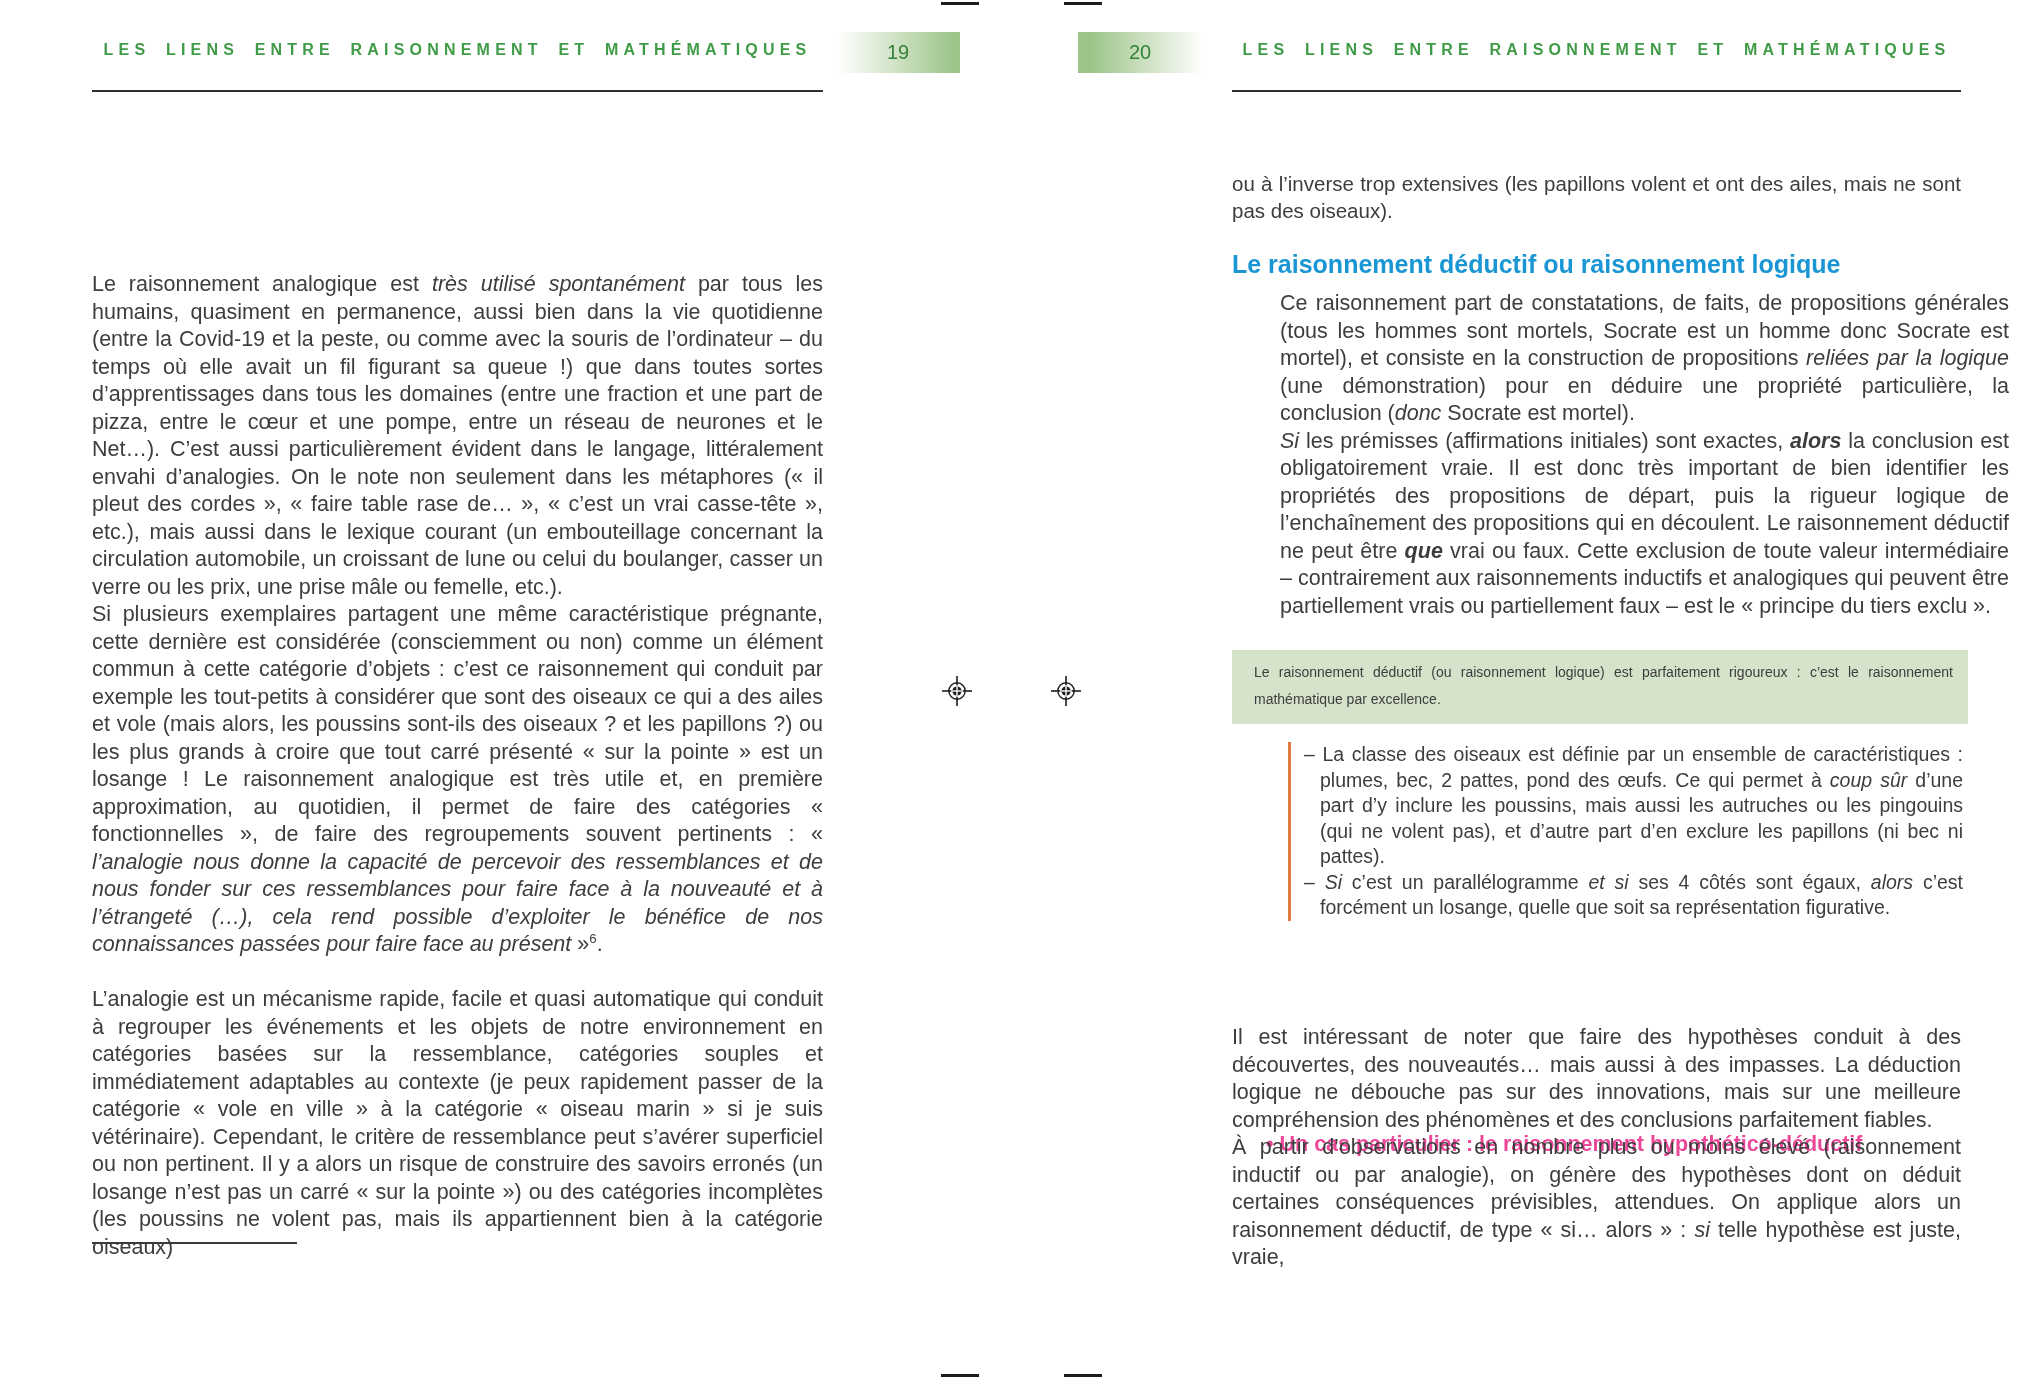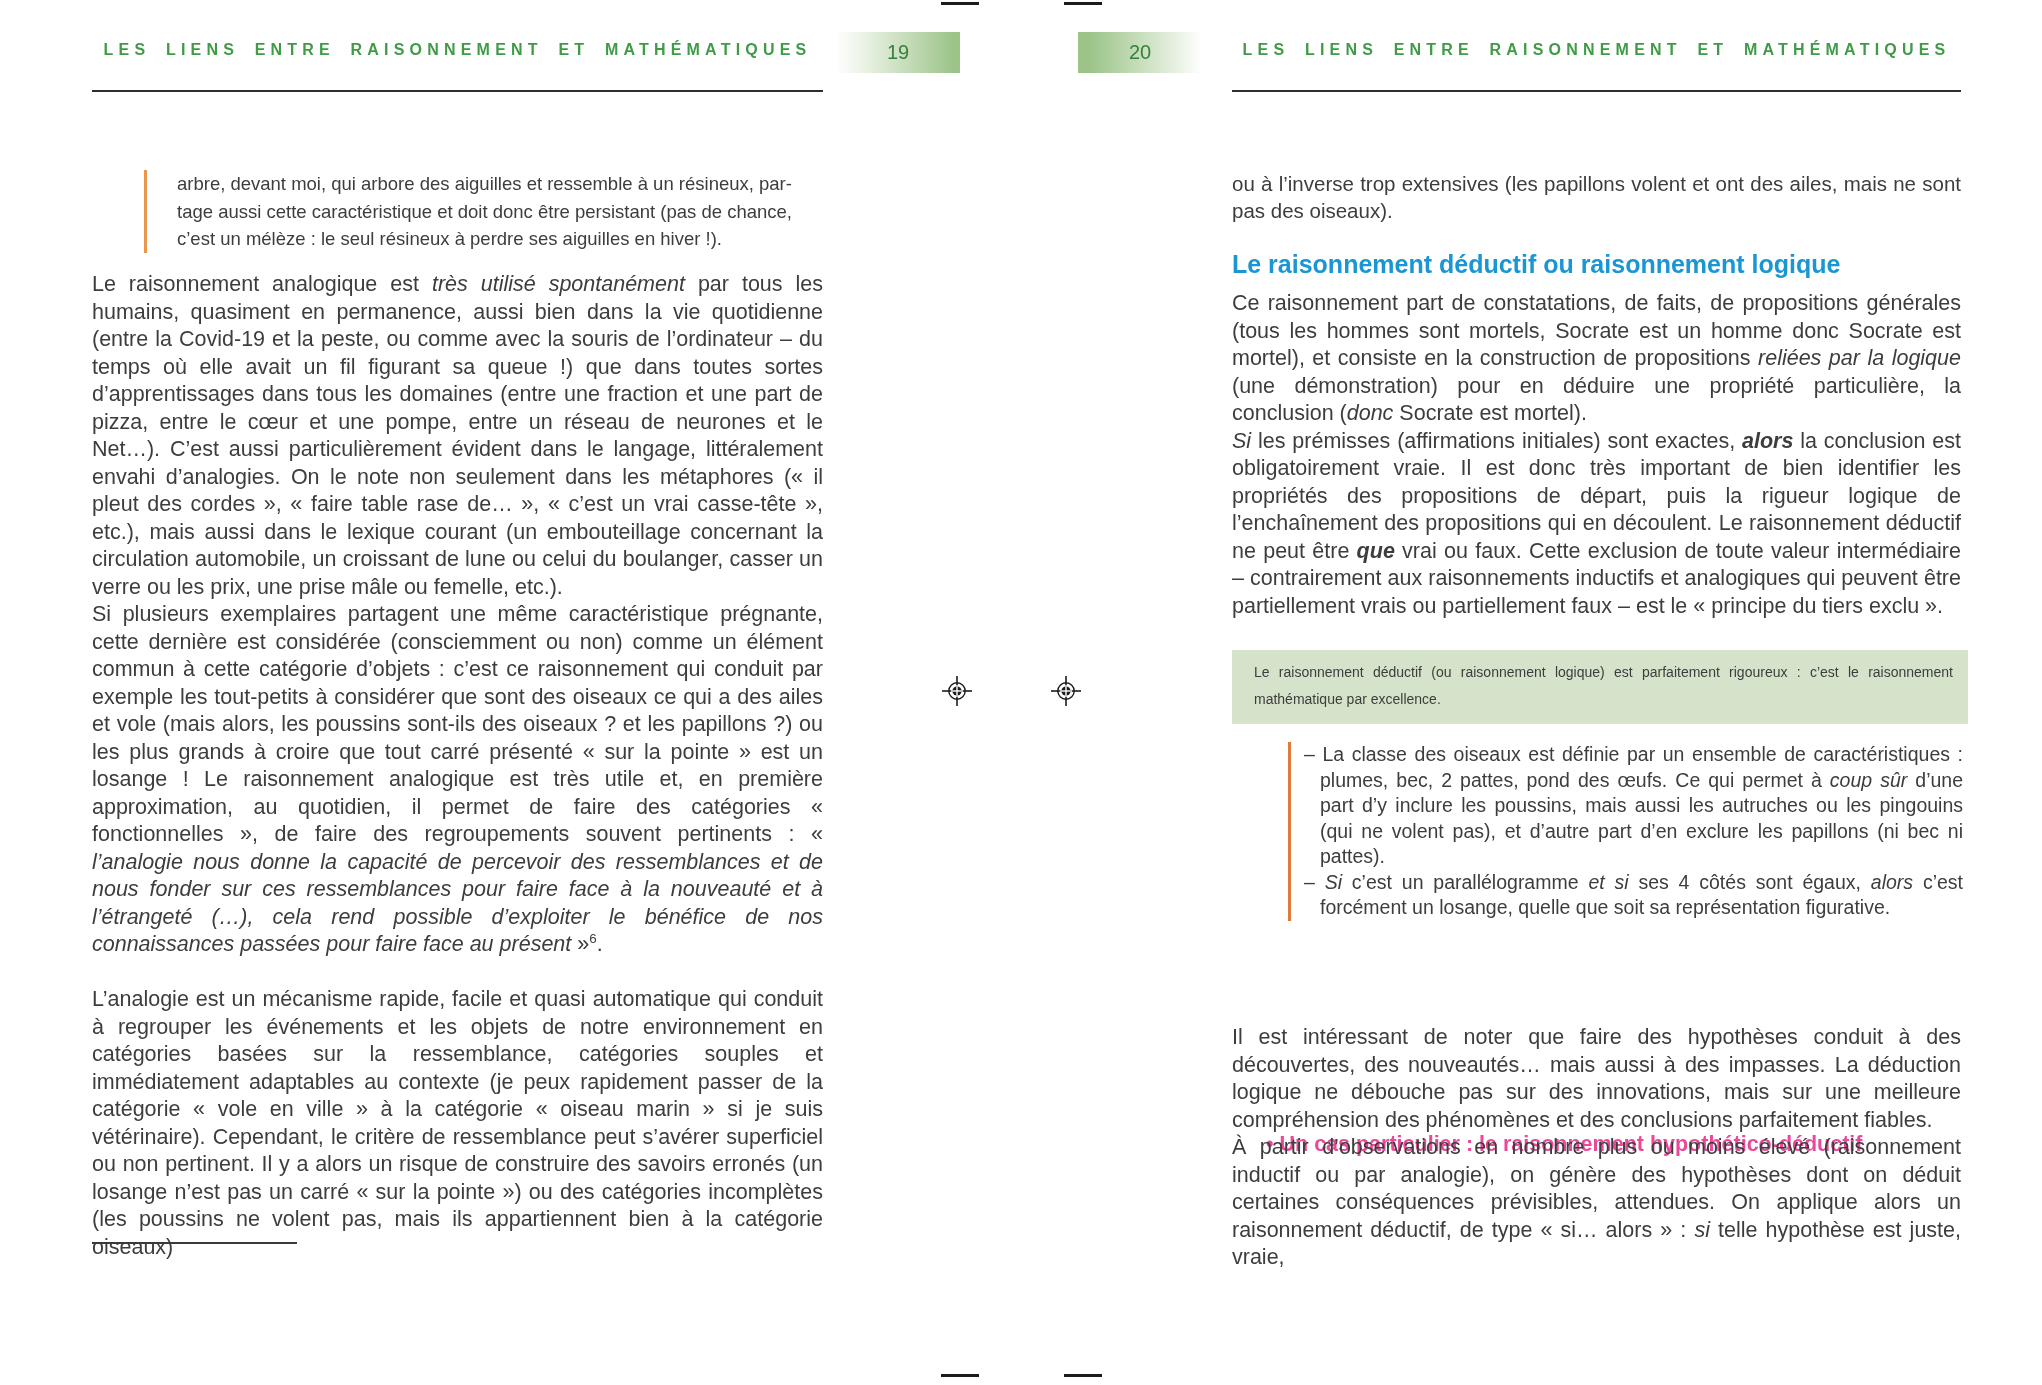--- a/index.html
+++ b/index.html
@@ -98,44 +98,41 @@
     <circle cx="15" cy="15" r="8.2" fill="none" stroke="#1c1c1c" stroke-width="1.4"></circle>
     <circle cx="15" cy="15" r="4.6" fill="#1c1c1c"></circle>
     <line x1="15" y1="9" x2="15" y2="21" stroke="#ffffff" stroke-width="1.4"></line>
     <line x1="9" y1="15" x2="21" y2="15" stroke="#ffffff" stroke-width="1.4"></line>
   </svg>
 
   <div class="runhead" style="left:92px;">LES LIENS ENTRE RAISONNEMENT ET MATHÉMATIQUES</div>
   <div class="badge left" style="left:836px;">19</div>
   <div class="headrule" style="left:92px;"></div>
 
-  <div class="pullquote">
-    <span>arbre, devant moi, qui arbore des aiguilles et ressemble à un résineux, par-<br>tage aussi cette caractéristique et doit donc être persistant (pas de chance,<br>c’est un mélèze : le seul résineux à perdre ses aiguilles en hiver !).</span>
-  </div>
 
   <div class="abs body-txt col-left" style="top:271px;">
     <p><span>Le raisonnement analogique est </span><span class="it">très utilisé spontanément</span><span> par tous les humains, quasiment en permanence, aussi bien dans la vie quotidienne (entre la Covid-19 et la peste, ou comme avec la souris de l’ordinateur – du temps où elle avait un fil figurant sa queue !) que dans toutes sortes d’apprentissages dans tous les domaines (entre une fraction et une part de pizza, entre le cœur et une pompe, entre un réseau de neurones et le Net…). C’est aussi particulièrement évident dans le langage, littéralement envahi d’analogies. On le note non seulement dans les métaphores (« il pleut des cordes », « faire table rase de… », « c’est un vrai casse-tête », etc.), mais aussi dans le lexique courant (un embouteillage concernant la circulation automobile, un croissant de lune ou celui du boulanger, casser un verre ou les prix, une prise mâle ou femelle, etc.).</span></p>
     <p><span>Si plusieurs exemplaires partagent une même caractéristique prégnante, cette dernière est considérée (consciemment ou non) comme un élément commun à cette catégorie d’objets : c’est ce raisonnement qui conduit par exemple les tout-petits à considérer que sont des oiseaux ce qui a des ailes et vole (mais alors, les poussins sont-ils des oiseaux ? et les papillons ?) ou les plus grands à croire que tout carré présenté « sur la pointe » est un losange ! Le raisonnement analogique est très utile et, en première approximation, au quotidien, il permet de faire des catégories « fonctionnelles », de faire des regroupements souvent pertinents : « </span><span class="it">l’analogie nous donne la capacité de percevoir des ressemblances et de nous fonder sur ces ressemblances pour faire face à la nouveauté et à l’étrangeté (…), cela rend possible d’exploiter le bénéfice de nos connaissances passées pour faire face au présent</span><span> »</span><sup>6</sup><span>.</span></p>
   </div>
 
   <div class="abs body-txt col-left" style="top:986px;">
     <p>L’analogie est un mécanisme rapide, facile et quasi automatique qui conduit à regrouper les événements et les objets de notre environnement en catégories basées sur la ressemblance, catégories souples et immédiatement adaptables au contexte (je peux rapidement passer de la catégorie « vole en ville » à la catégorie « oiseau marin » si je suis vétérinaire). Cependant, le critère de ressemblance peut s’avérer superficiel ou non pertinent. Il y a alors un risque de construire des savoirs erronés (un losange n’est pas un carré « sur la pointe ») ou des catégories incomplètes (les poussins ne volent pas, mais ils appartiennent bien à la catégorie oiseaux)</p>
   </div>
 
   <div class="fn-rule"></div>
 
   <div class="runhead" style="left:1232px;width:729px;">LES LIENS ENTRE RAISONNEMENT ET MATHÉMATIQUES</div>
   <div class="badge right" style="left:1078px;">20</div>
   <div class="headrule" style="left:1232px;width:729px;"></div>
 
   <div class="quote-cont col-right abs">ou à l’inverse trop extensives (les papillons volent et ont des ailes, mais ne sont pas des oiseaux).</div>
 
   <h2 class="section-heading" style="left:1232px;margin:0;">Le raisonnement déductif ou raisonnement logique</h2>
 
-  <div class="abs body-txt col-right" style="top:290px;">
+  <div class="abs body-txt col-right" style="top:290px;margin-left:48px;">
     <p><span>Ce raisonnement part de constatations, de faits, de propositions générales (tous les hommes sont mortels, Socrate est un homme donc Socrate est mortel), et consiste en la construction de propositions </span><span class="it">reliées par la logique</span><span> (une démonstration) pour en déduire une propriété particulière, la conclusion (</span><span class="it">donc</span><span> Socrate est mortel).</span></p>
     <p><span class="it">Si</span><span> les prémisses (affirmations initiales) sont exactes, </span><span class="it bd">alors</span><span> la conclusion est obligatoirement vraie. Il est donc très important de bien identifier les propriétés des propositions de départ, puis la rigueur logique de l’enchaînement des propositions qui en découlent. Le raisonnement déductif ne peut être </span><span class="it bd">que</span><span> vrai ou faux. Cette exclusion de toute valeur intermédiaire – contrairement aux raisonnements inductifs et analogiques qui peuvent être partiellement vrais ou partiellement faux – est le « principe du tiers exclu ».</span></p>
   </div>
 
   <div class="highlight-box">Le raisonnement déductif (ou raisonnement logique) est parfaitement rigoureux : c’est le raisonnement mathématique par excellence.</div>
 
   <div class="examples">
     <div class="examples-body">
       <p class="hang"><span>– La classe des oiseaux est définie par un ensemble de caractéristiques : plumes, bec, 2 pattes, pond des œufs. Ce qui permet à </span><span class="it">coup sûr</span><span> d’une part d’y inclure les poussins, mais aussi les autruches ou les pingouins (qui ne volent pas), et d’autre part d’en exclure les papillons (ni bec ni pattes).</span></p>
       <p class="hang"><span>– </span><span class="it">Si</span><span> c’est un parallélogramme </span><span class="it">et si</span><span> ses 4 côtés sont égaux, </span><span class="it">alors</span><span> c’est forcément un losange, quelle que soit sa représentation figurative.</span></p>

